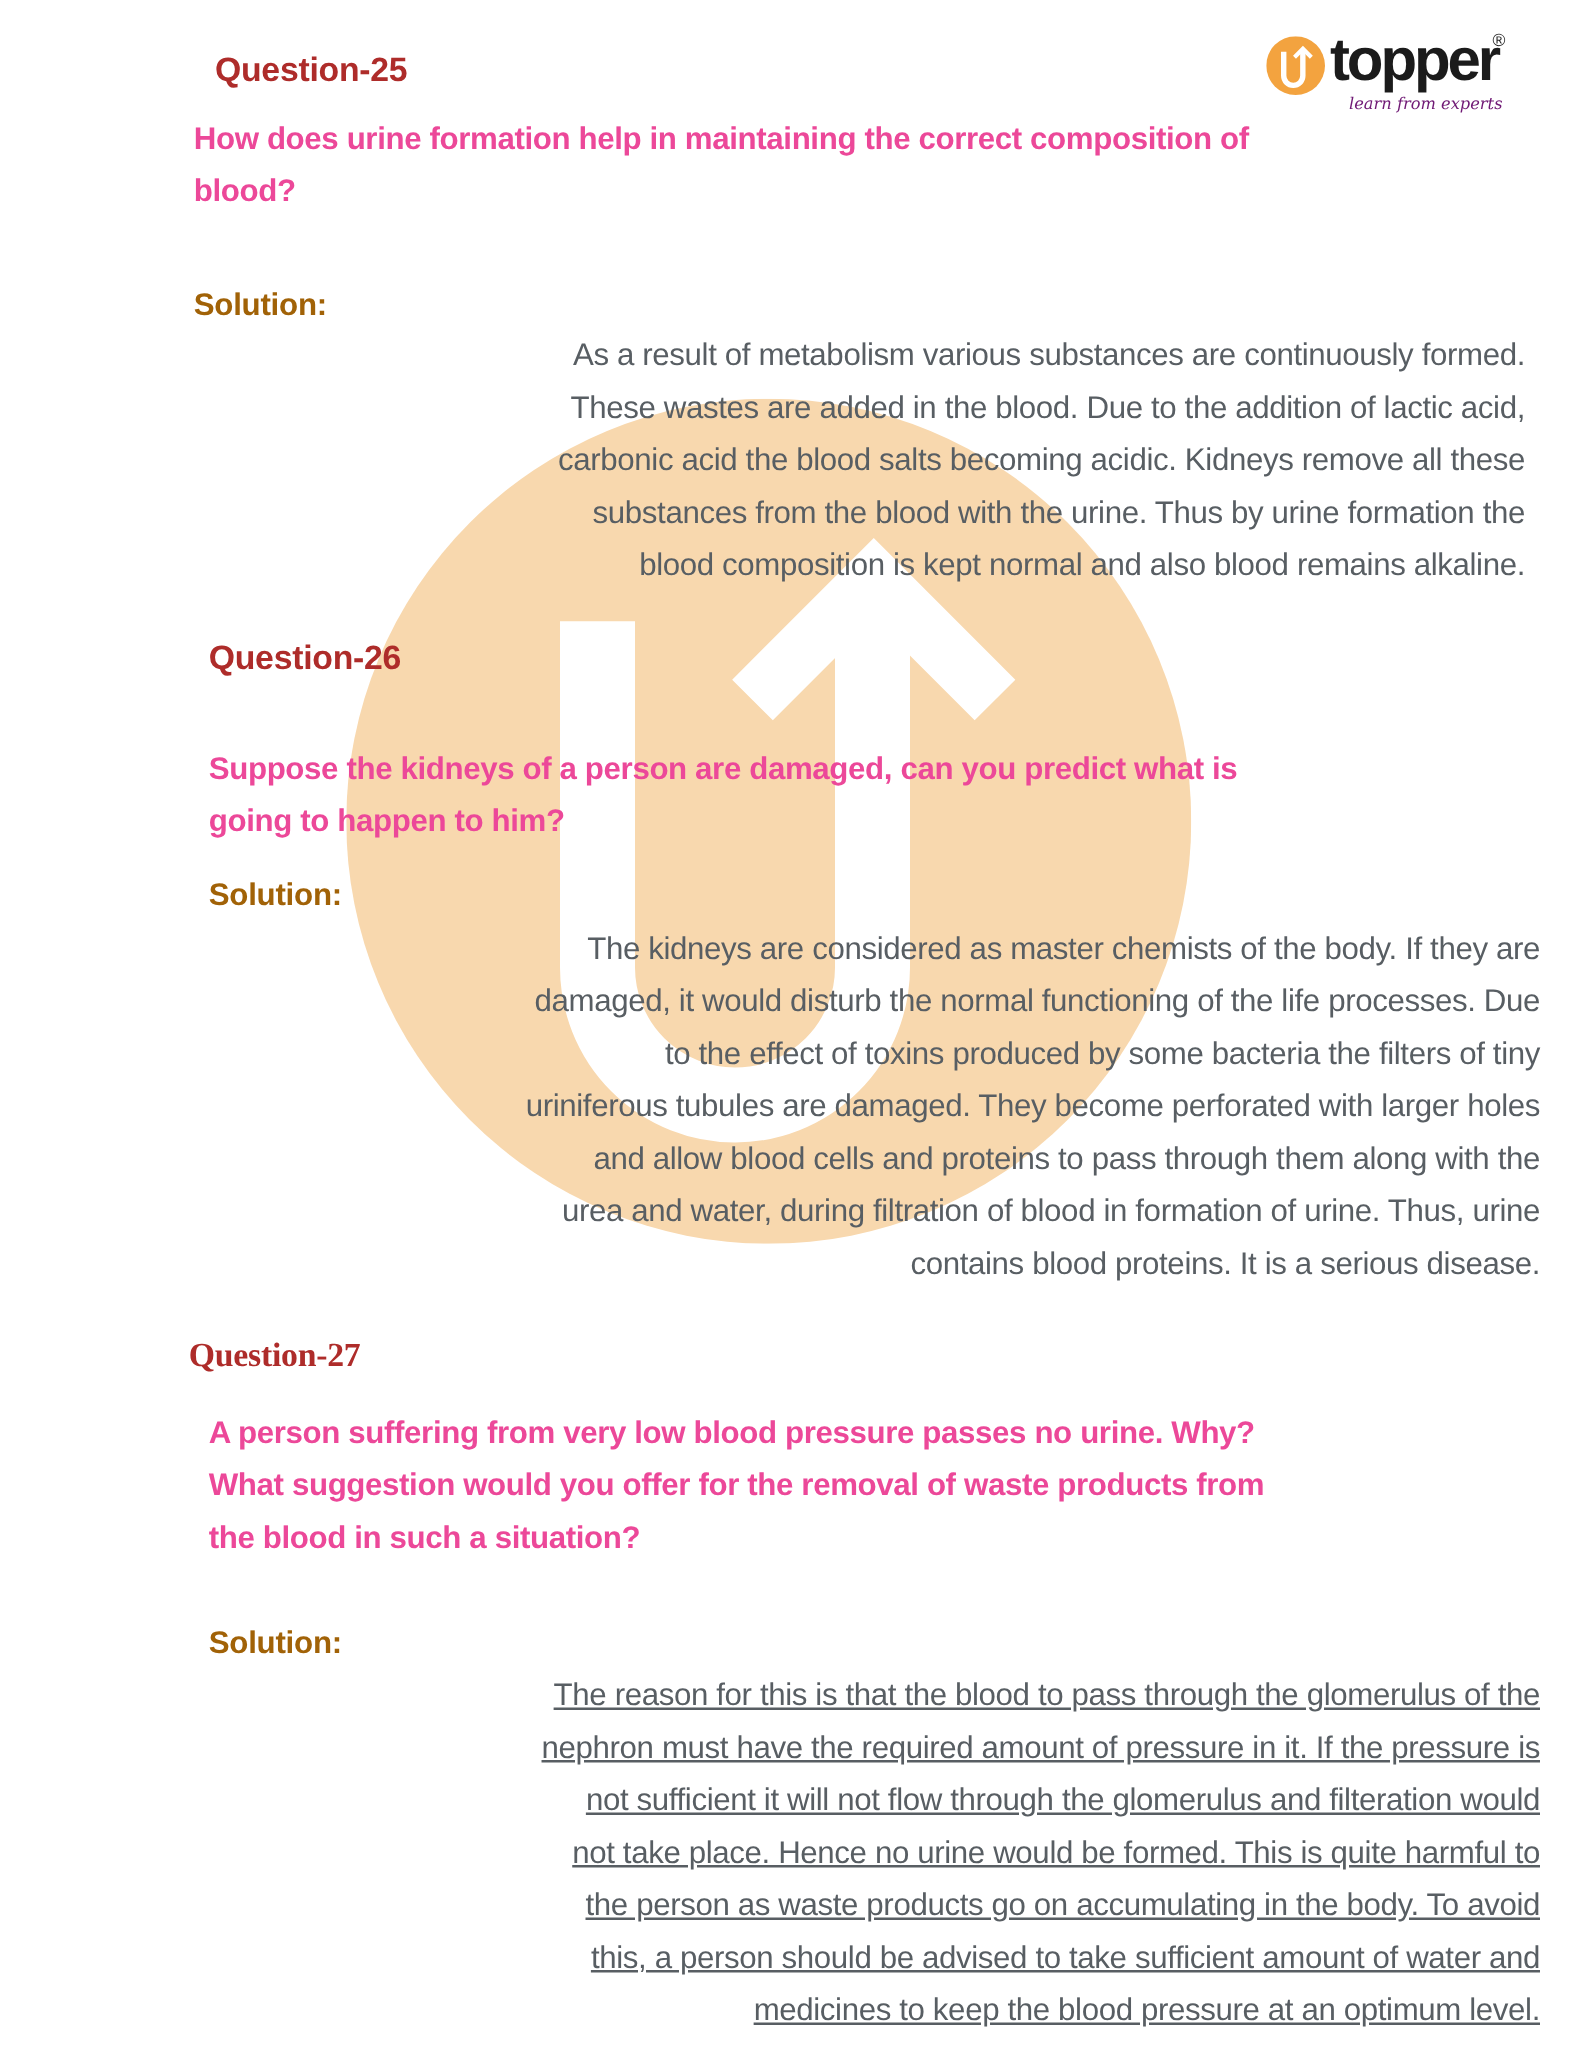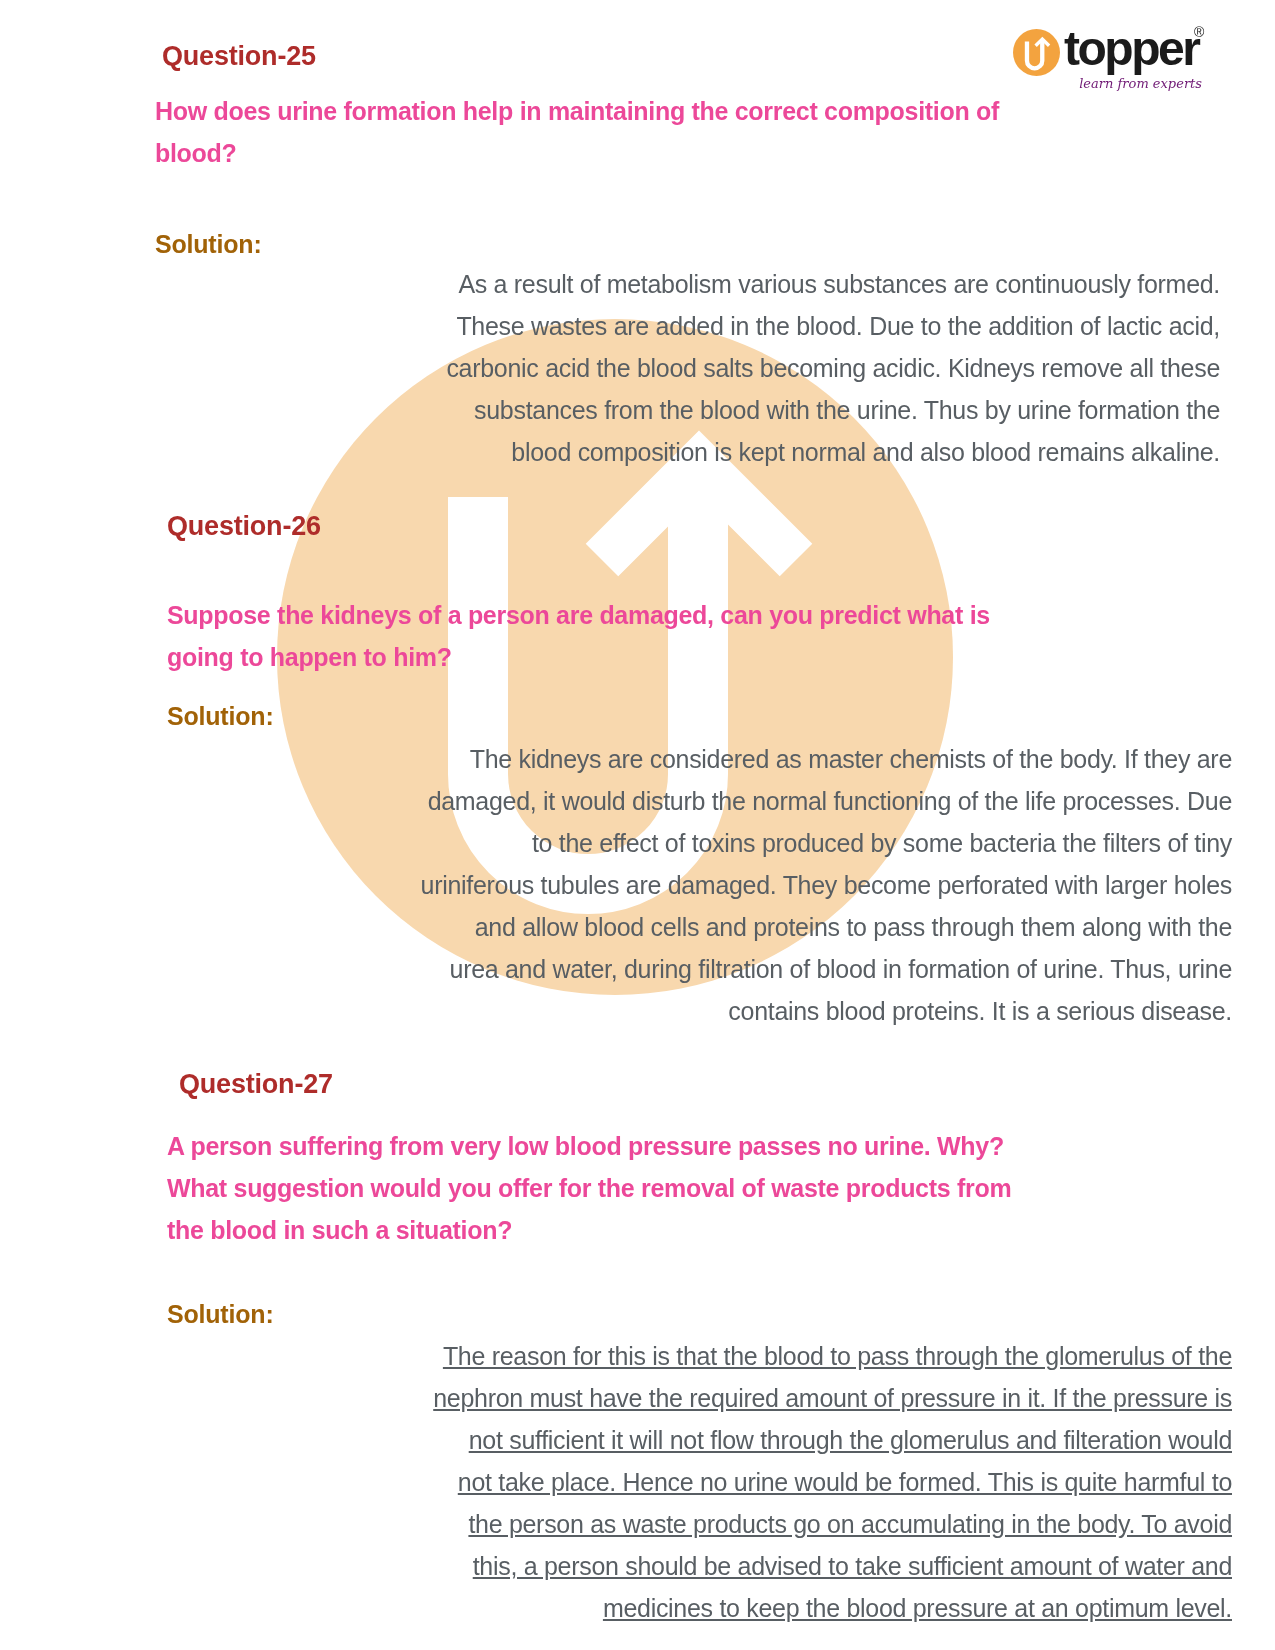--- a/index.html
+++ b/index.html
@@ -52,21 +52,21 @@
     <circle cx="338" cy="338" r="338" fill="#f3a33f"></circle>
     <path d="M201,178 L201,455 A110,110 0 0 0 421,455 L421,150" fill="none" stroke="#ffffff" stroke-width="62"></path>
     <path d="M325,241 L422,144 L519,241" fill="none" stroke="#ffffff" stroke-width="48" stroke-linejoin="miter"></path>
   </svg>
   <div class="abs logo-word">topper</div>
   <div class="abs logo-reg">®</div>
   <div class="abs logo-tagline">learn from experts</div>
 </div>
 
 <div class="content">
-  <h2 class="abs q-heading" style="left:162px;top:39px;">Question-25</h2>
+  <h2 class="abs q-heading" style="left:172px;top:39px;">Question-25</h2>
   <p class="abs q-text" style="left:155px;top:90px;">How does urine formation help in maintaining the correct composition of
 blood?</p>
   <h3 class="abs sol-label" style="left:155px;top:227px;">Solution:</h3>
   <p class="abs sol-text" style="left:155px;top:263px;">As a result of metabolism various substances are continuously formed.
 These wastes are added in the blood. Due to the addition of lactic acid,
 carbonic acid the blood salts becoming acidic. Kidneys remove all these
 substances from the blood with the urine. Thus by urine formation the
 blood composition is kept normal and also blood remains alkaline.</p>
 </div>
 
@@ -78,21 +78,21 @@
   <p class="abs sol-text" style="left:167px;top:738px;">The kidneys are considered as master chemists of the body. If they are
 damaged, it would disturb the normal functioning of the life processes. Due
 to the effect of toxins produced by some bacteria the filters of tiny
 uriniferous tubules are damaged. They become perforated with larger holes
 and allow blood cells and proteins to pass through them along with the
 urea and water, during filtration of blood in formation of urine. Thus, urine
 contains blood proteins. It is a serious disease.</p>
 </div>
 
 <div class="content">
-  <h2 class="abs q-heading" style="left:179px;top:1067px;">Question-27</h2>
+  <h2 class="abs q-heading" style="left:151px;top:1067px;font-family:Liberation Serif, serif;">Question-27</h2>
   <p class="abs q-text" style="left:167px;top:1125px;">A person suffering from very low blood pressure passes no urine. Why?
 What suggestion would you offer for the removal of waste products from
 the blood in such a situation?</p>
   <h3 class="abs sol-label" style="left:167px;top:1297px;">Solution:</h3>
   <p class="abs sol-text" style="left:167px;top:1335px;text-decoration:underline;">The reason for this is that the blood to pass through the glomerulus of the
 nephron must have the required amount of pressure in it. If the pressure is
 not sufficient it will not flow through the glomerulus and filteration would
 not take place. Hence no urine would be formed. This is quite harmful to
 the person as waste products go on accumulating in the body. To avoid
 this, a person should be advised to take sufficient amount of water and

